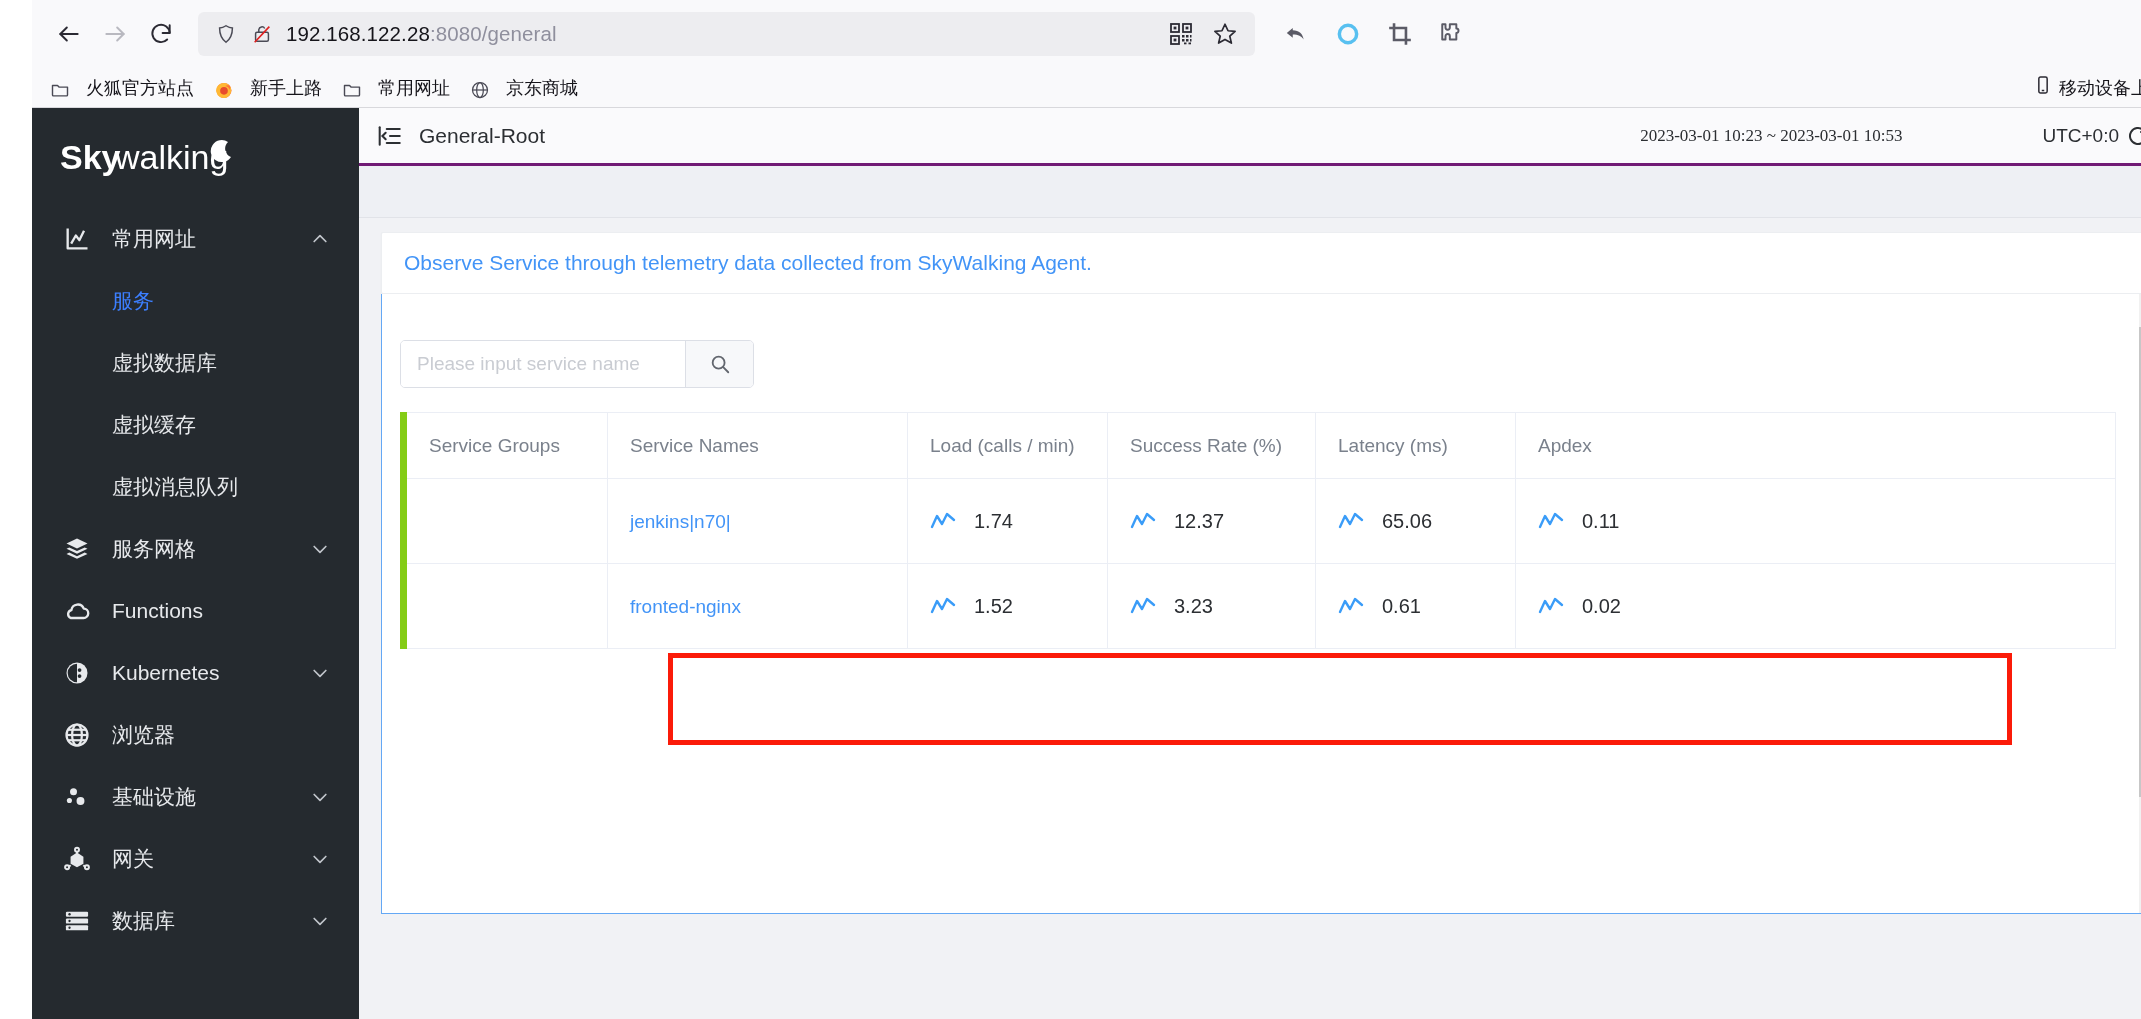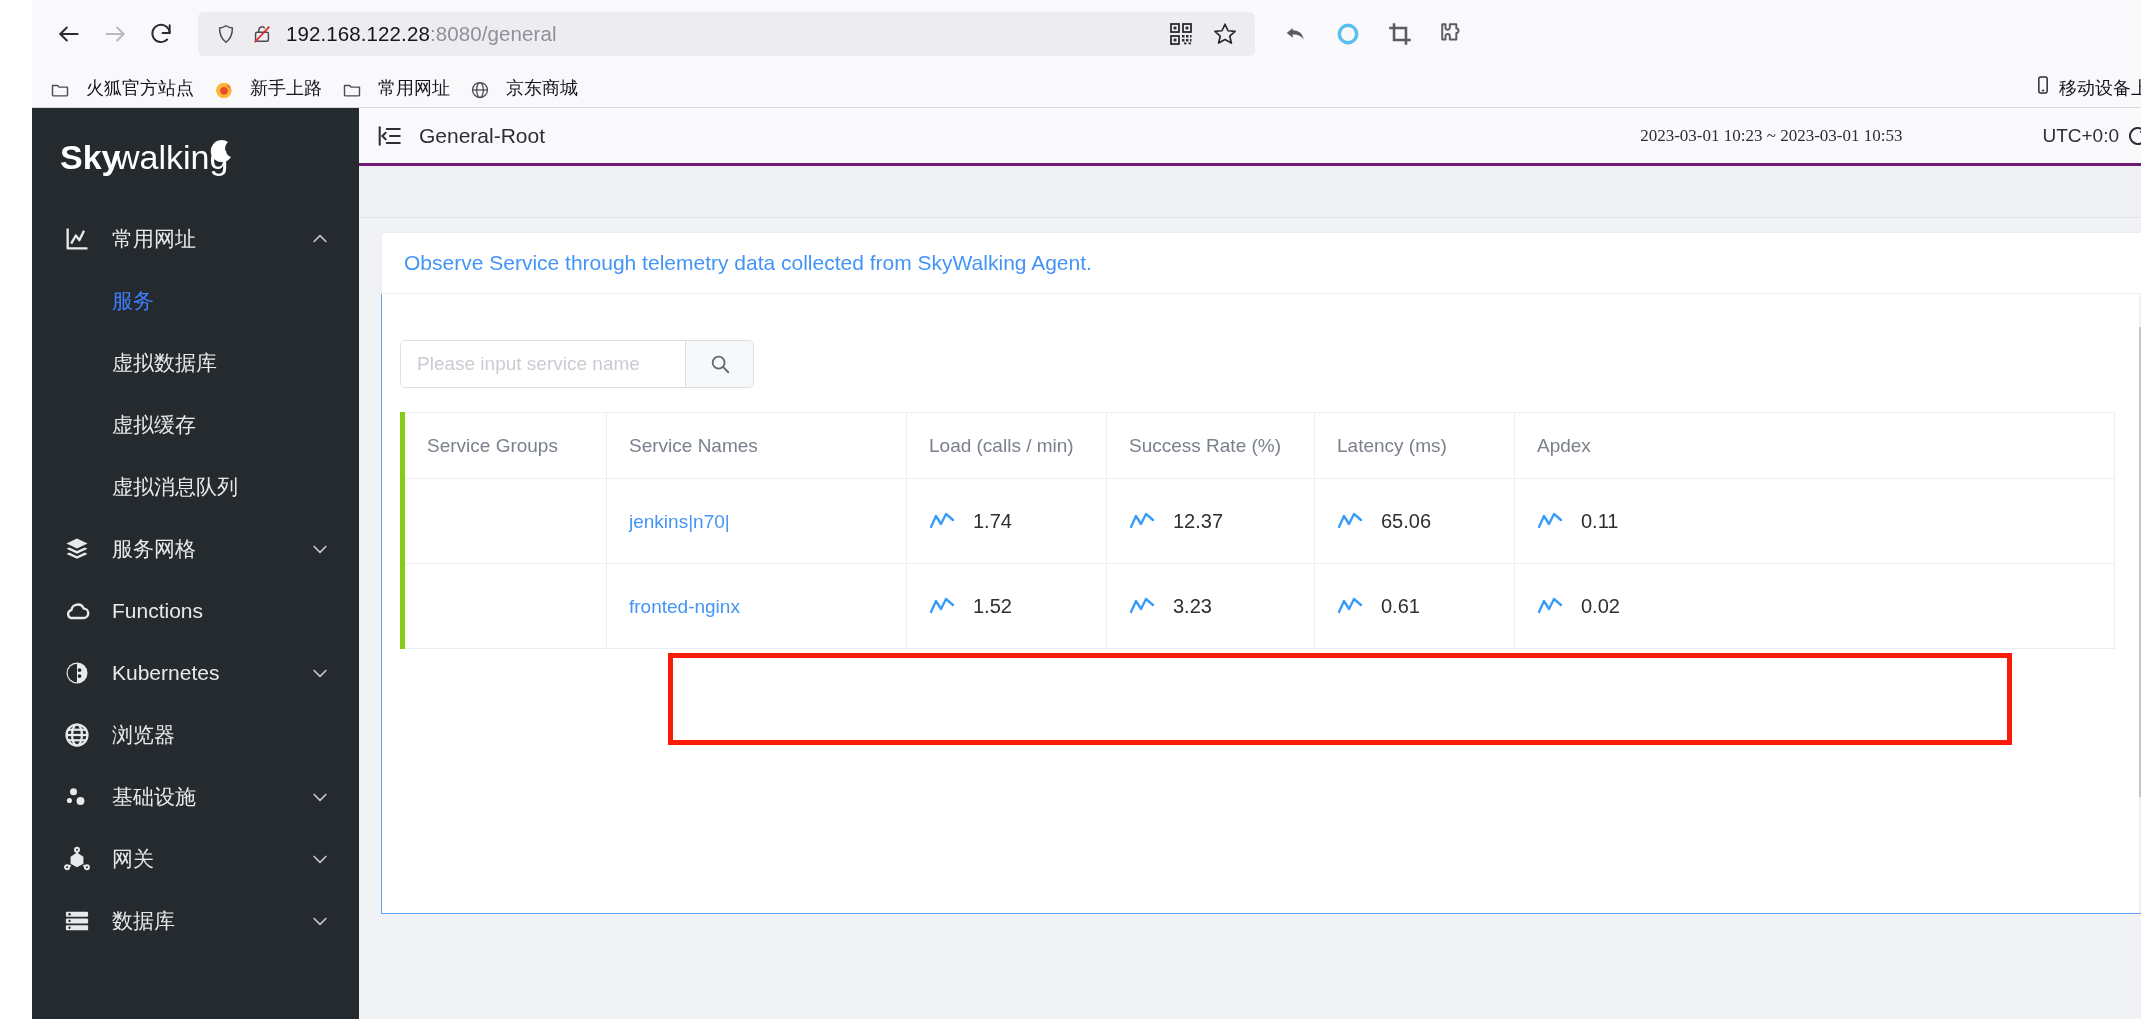--- a/index.html
+++ b/index.html
@@ -239,21 +239,21 @@
   }
   table.svc td {
     height: 85px;
     padding: 0 22px;
     border: 1px solid #ebeef5;
     border-left: none;
     font-size: 20px;
     color: #2c2f33;
     vertical-align: middle;
   }
-  table.svc th:first-child, table.svc td:first-child { border-left: 5px solid #84cc16; }
+  table.svc th:first-child, table.svc td:first-child { border-left: 7px solid #84cc16; }
   .svc-link { color:#4294f7; font-size:19px; }
   .cell-metric { display:flex; align-items:center; gap: 18px; }
   .spark { width: 26px; height:20px; flex:0 0 26px; color:#3a9cf8; }
 
   .hl-box {
     position: absolute;
     left: 636px; top: 653px;
     width: 1344px; height: 92px;
     border: 5px solid #fb1b09;
     pointer-events: none;

